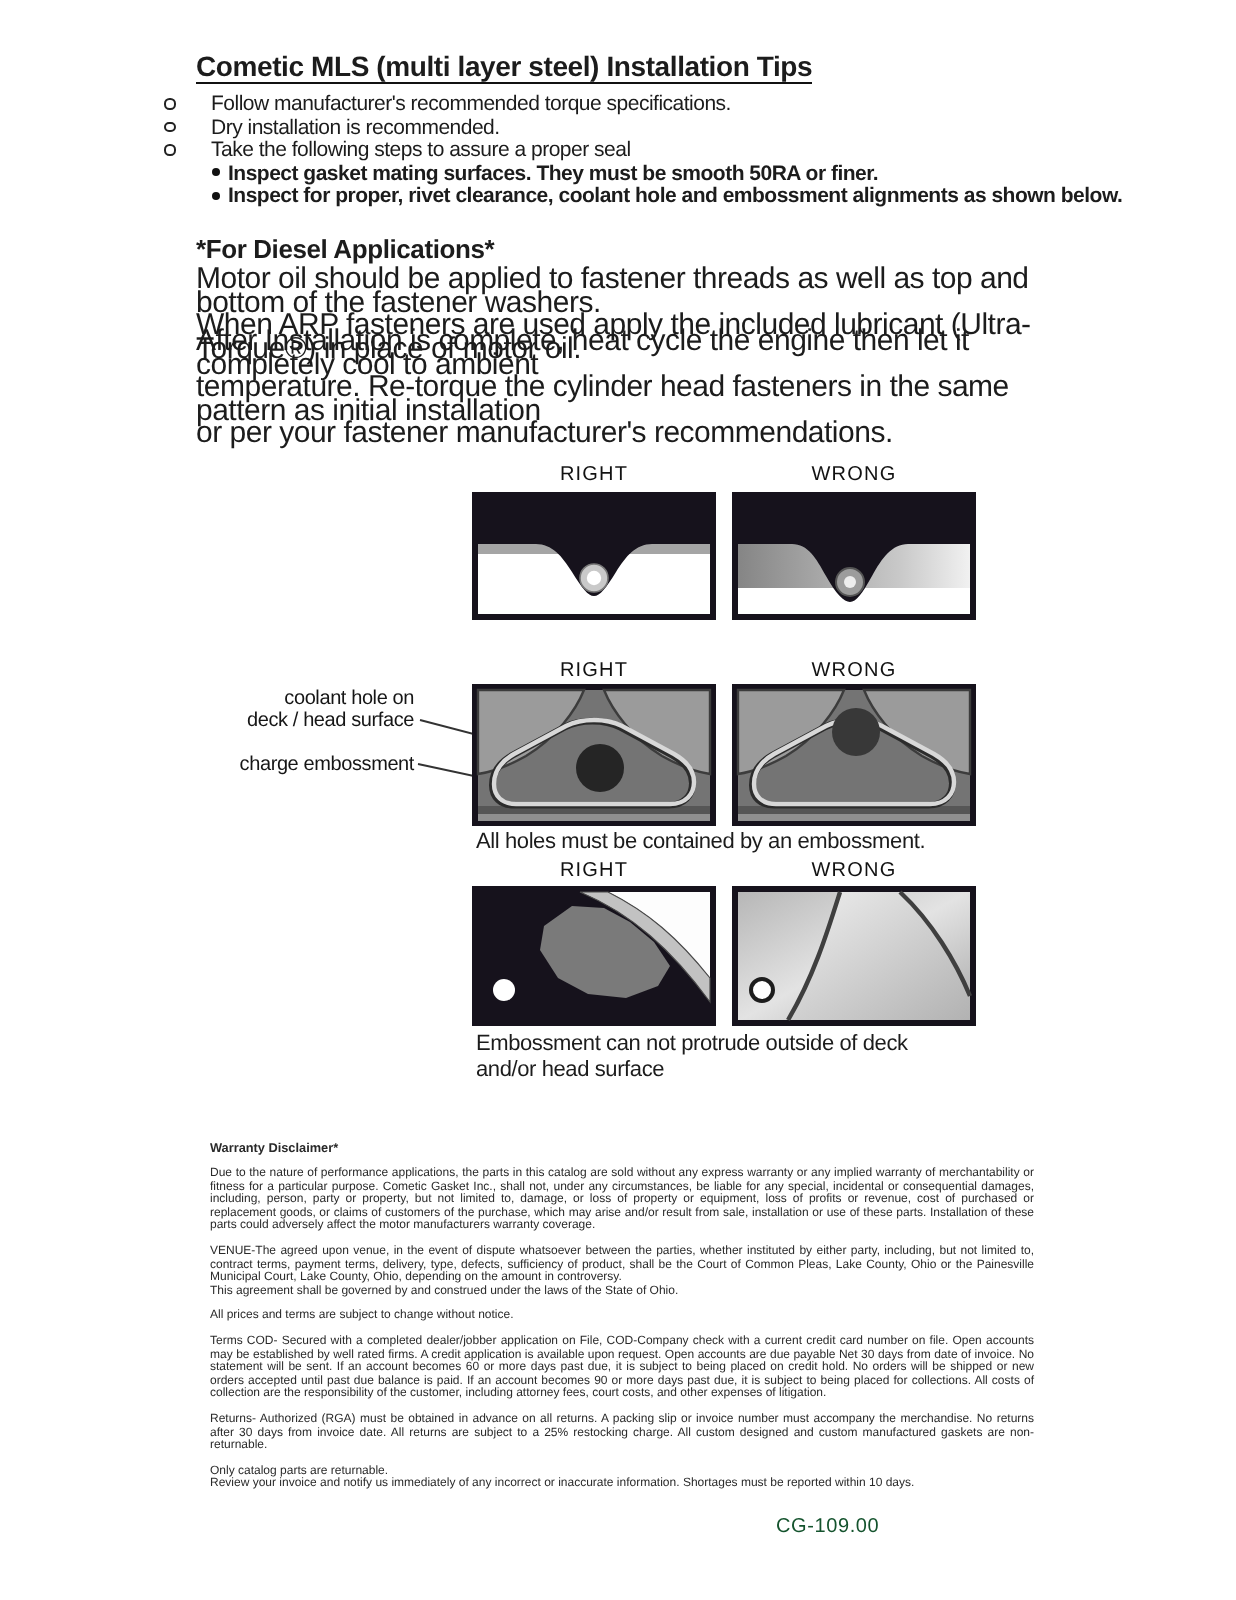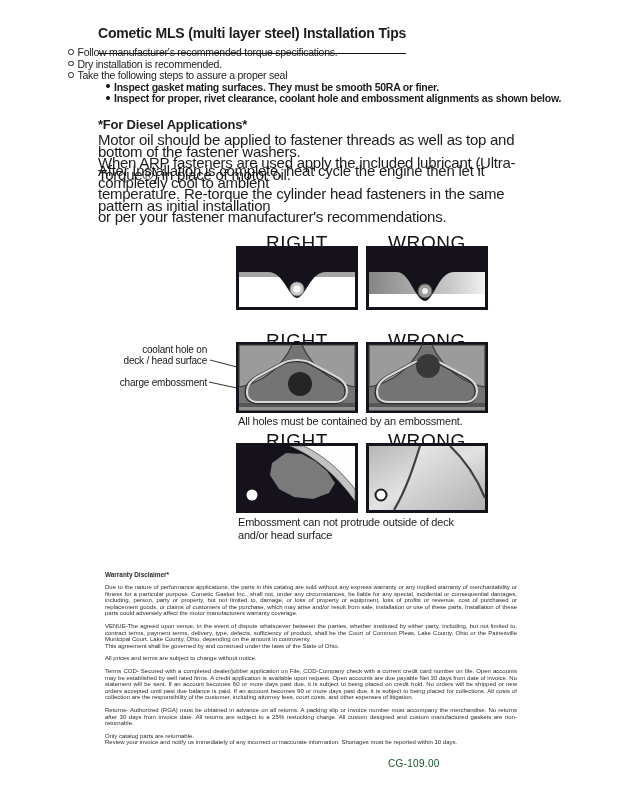--- a/index.html
+++ b/index.html
@@ -1,27 +1,27 @@
 <!DOCTYPE html>
 <html><head>
 <meta charset="utf-8">
 <style>
   html,body{margin:0;padding:0;background:#fff;}
   .page{position:relative;width:618px;height:800px;background:#ffffff;overflow:hidden;
         font-family:"Liberation Sans","DejaVu Sans",sans-serif;color:#1c1c1c;}
   .abs{position:absolute;}
   .title{left:98px;top:25px;font-size:14px;font-weight:bold;letter-spacing:-0.2px;
-         border-bottom:1.6px solid #111;padding-bottom:12px;}
-  .brow{left:68px;display:flex;align-items:flex-start;gap:4px;font-size:10.5px;letter-spacing:-0.25px;white-space:nowrap;}
+         border-bottom:1.6px solid #111;padding-bottom:0;}
+  .brow{left:82px;display:flex;align-items:flex-start;gap:18px;font-size:10.5px;letter-spacing:-0.25px;white-space:nowrap;}
   .brow.sub{left:106px;gap:4px;font-weight:bold;}
   .odot{width:3.5px;height:3.5px;border:1px solid #222;border-radius:50%;margin-top:3px;flex:0 0 auto;}
   .fdot{width:4px;height:4px;background:#111;border-radius:50%;margin-top:3.5px;flex:0 0 auto;}
   .h2{left:98px;font-size:13px;font-weight:bold;letter-spacing:-0.2px;}
   .para{left:98px;width:430px;font-size:15px;line-height:11.6px;letter-spacing:-0.25px;white-space:pre-line;}
-  .dlabel{width:122px;text-align:center;font-size:19px;letter-spacing:0.6px;color:#121212;}
+  .dlabel{width:122px;text-align:center;font-size:10px;letter-spacing:0.6px;color:#121212;}
   .fig{width:122px;}
   .fig svg{display:block;}
   .cap{left:238px;font-size:11px;letter-spacing:-0.2px;white-space:pre-line;line-height:12.5px;}
   .callout{width:112px;text-align:right;font-size:10px;line-height:11px;letter-spacing:-0.2px;white-space:pre-line;color:#161616;}
   .legal{left:105px;top:571px;width:412px;color:#2a2a2a;}
   .legal h3{margin:0 0 6px 0;font-size:6.4px;letter-spacing:0;}
   .legal p{margin:0 0 6px 0;font-size:6px;line-height:6.6px;text-align:justify;white-space:pre-line;letter-spacing:0;}
   .footer-code{left:388px;top:758px;font-size:10px;letter-spacing:0.3px;color:#14532d;}
 </style>
 </head>

